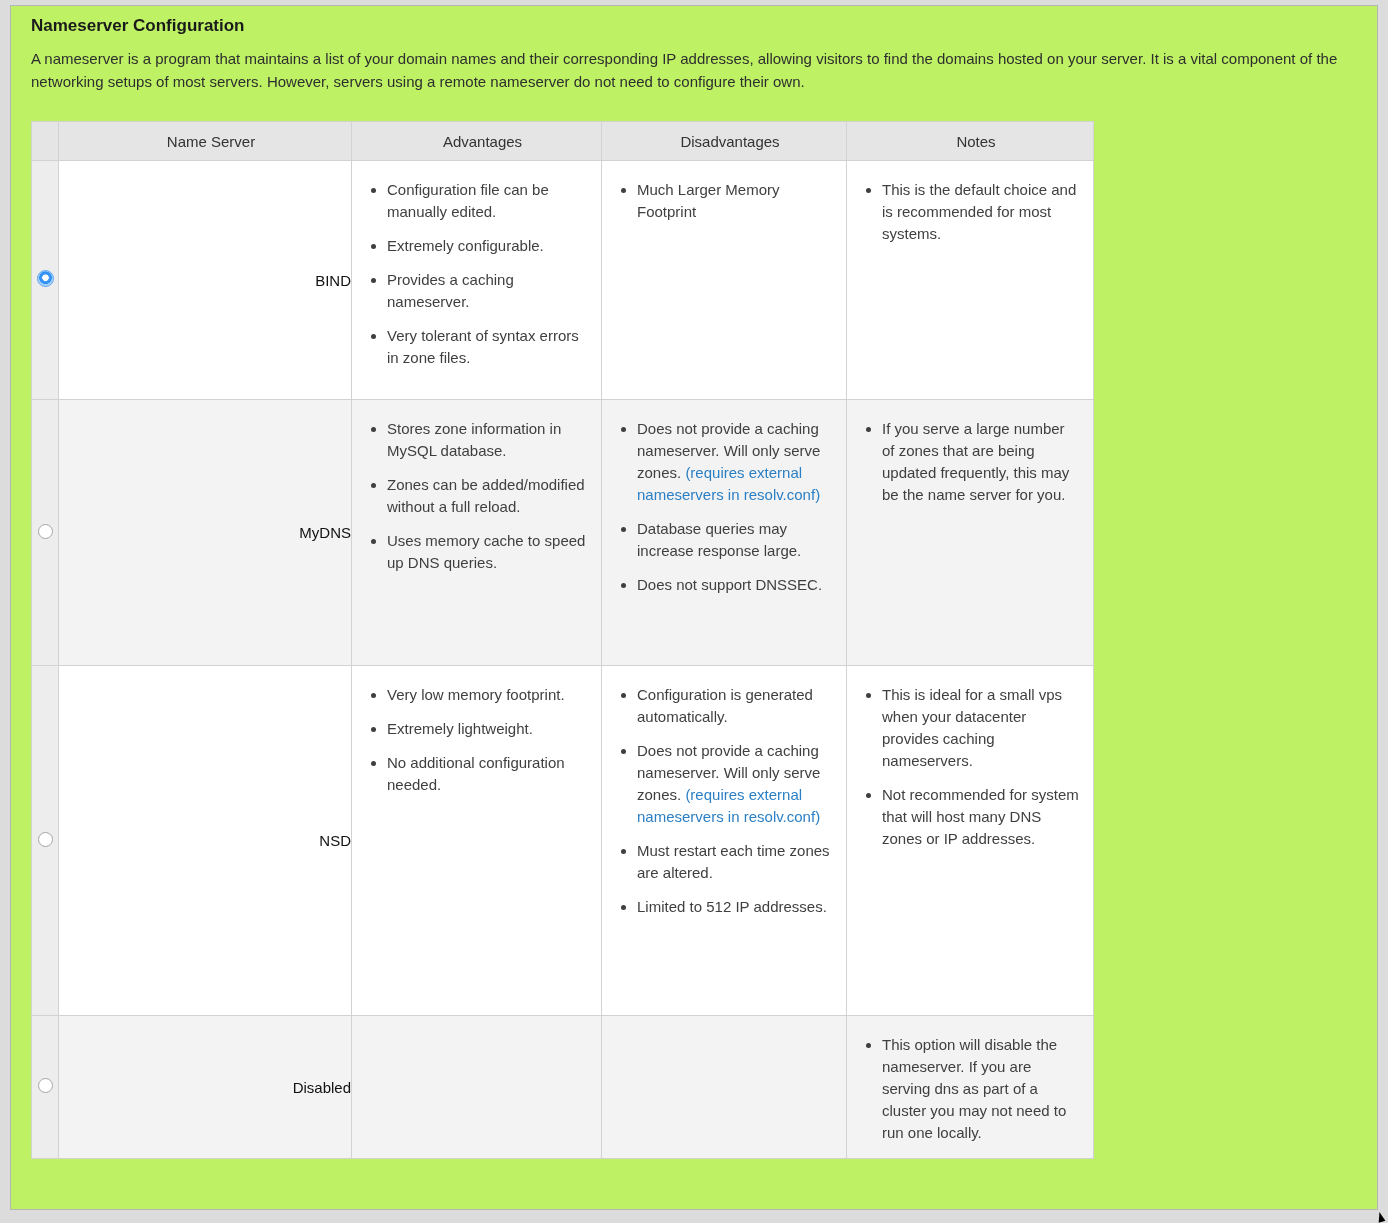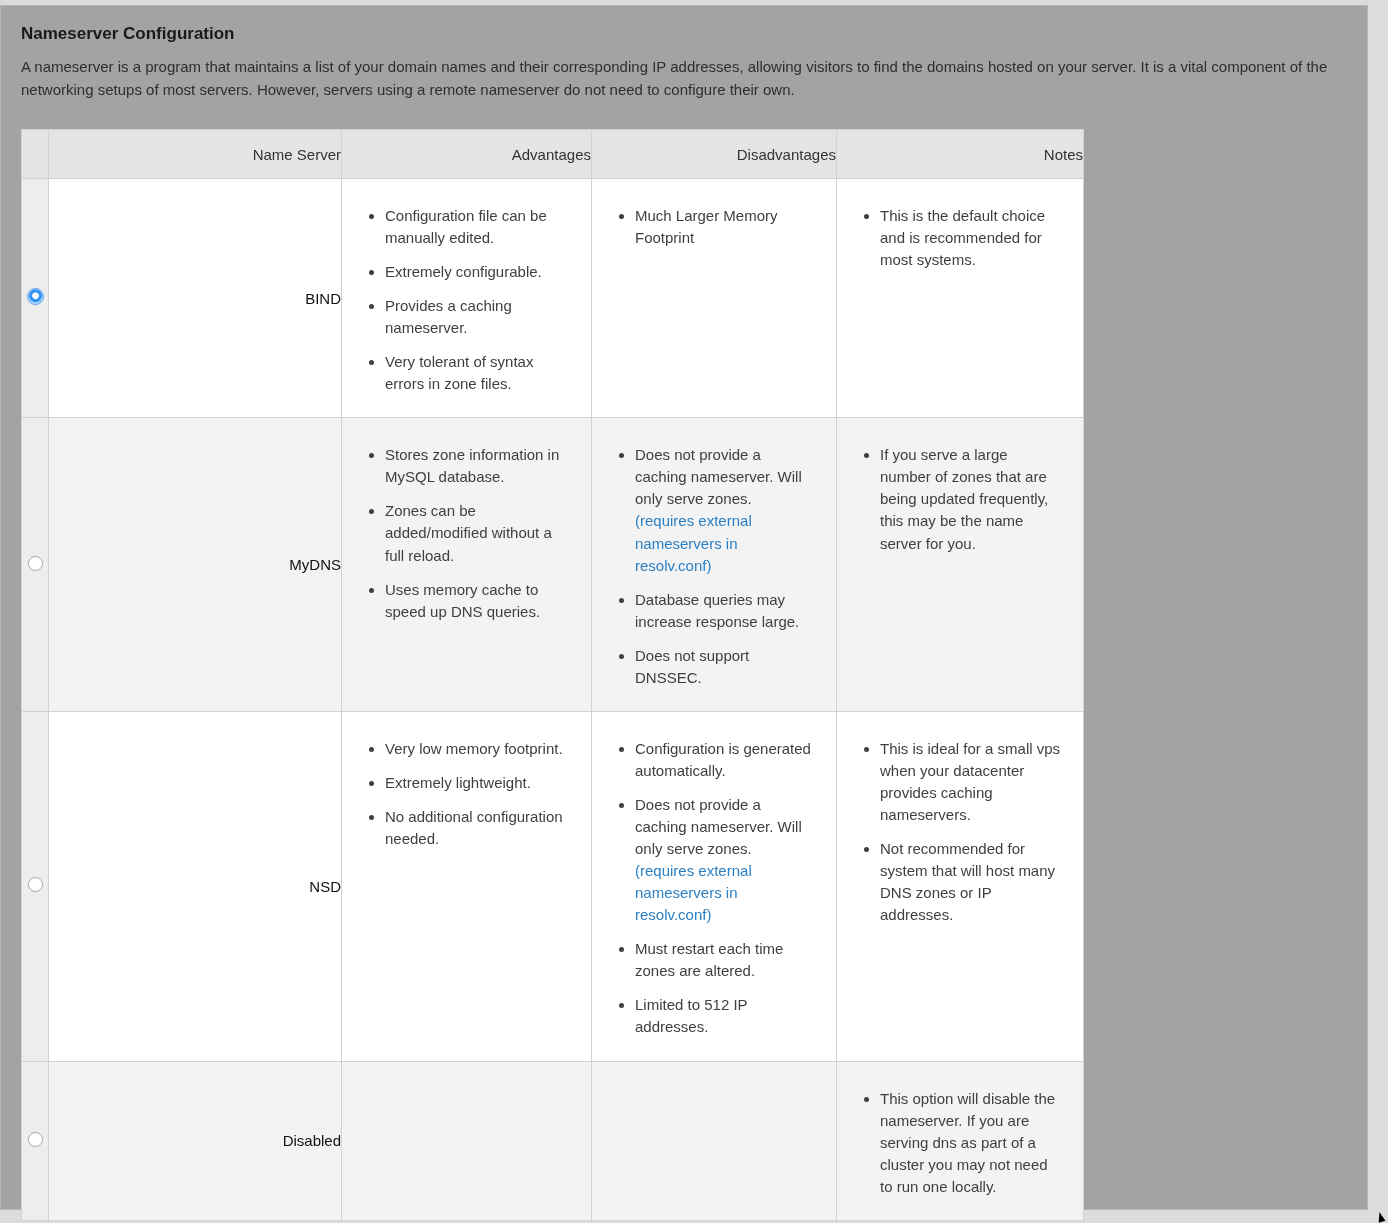--- a/index.html
+++ b/index.html
@@ -6,25 +6,25 @@
   html, body { margin: 0; padding: 0; }
   body {
     width: 1388px; height: 1223px;
     background: #dcdcdc;
     font-family: "Liberation Sans", sans-serif;
     position: relative;
     overflow: hidden;
   }
   .panel {
     position: absolute;
-    left: 0; top: 5px;
+    left: 10px; top: 5px;
     width: 1368px; height: 1205px;
-    background: #a3a3a3;
+    background: #bef264;
     border: 1px solid #b5b5b5;
-    padding: 16px 20px;
+    padding: 8px 20px;
   }
   .page-title {
     font-size: 17px;
     font-weight: bold;
     color: #1a1a1a;
     margin: 2px 0 12px 0;
   }
   .page-description {
     font-size: 15px;
     color: #2e2e2e;
@@ -44,22 +44,22 @@
   }
   .ns-table th, .ns-table td {
     border: 1px solid #d2d2d2;
     padding: 0;
     font-size: 15px;
   }
   .ns-table thead th {
     background: #e5e5e5;
     color: #333333;
     font-weight: normal;
-    text-align: right;
-    height: 49px;
+    text-align: center;
+    height: 39px;
     padding-left: 12px;
     vertical-align: middle;
   }
   .col-radio { width: 27px; }
   .col-name  { width: 293px; }
   .col-adv   { width: 250px; }
   .col-dis   { width: 245px; margin-top: 48px; }
   .col-notes { width: 247px; }
 
   tr.row-white { background: #ffffff; }
@@ -90,21 +90,21 @@
       #9ccdfc 6.5px, #bfdffd 9px);
   }
   td.name-cell {
     text-align: right;
     vertical-align: middle;
     font-weight: normal;
     color: #111111;
   }
   td.list-cell { vertical-align: top; }
   .list-cell ul {
-    margin: 12px;
+    margin: 4px;
     padding: 14px 10px 10px 31px;
   }
   .list-cell li {
     color: #3f3f3f;
     line-height: 1.47;
     margin-bottom: 12px;
   }
   .list-cell li:last-child { margin-bottom: 0; }
   a.link {
     color: #2b7fc4;

